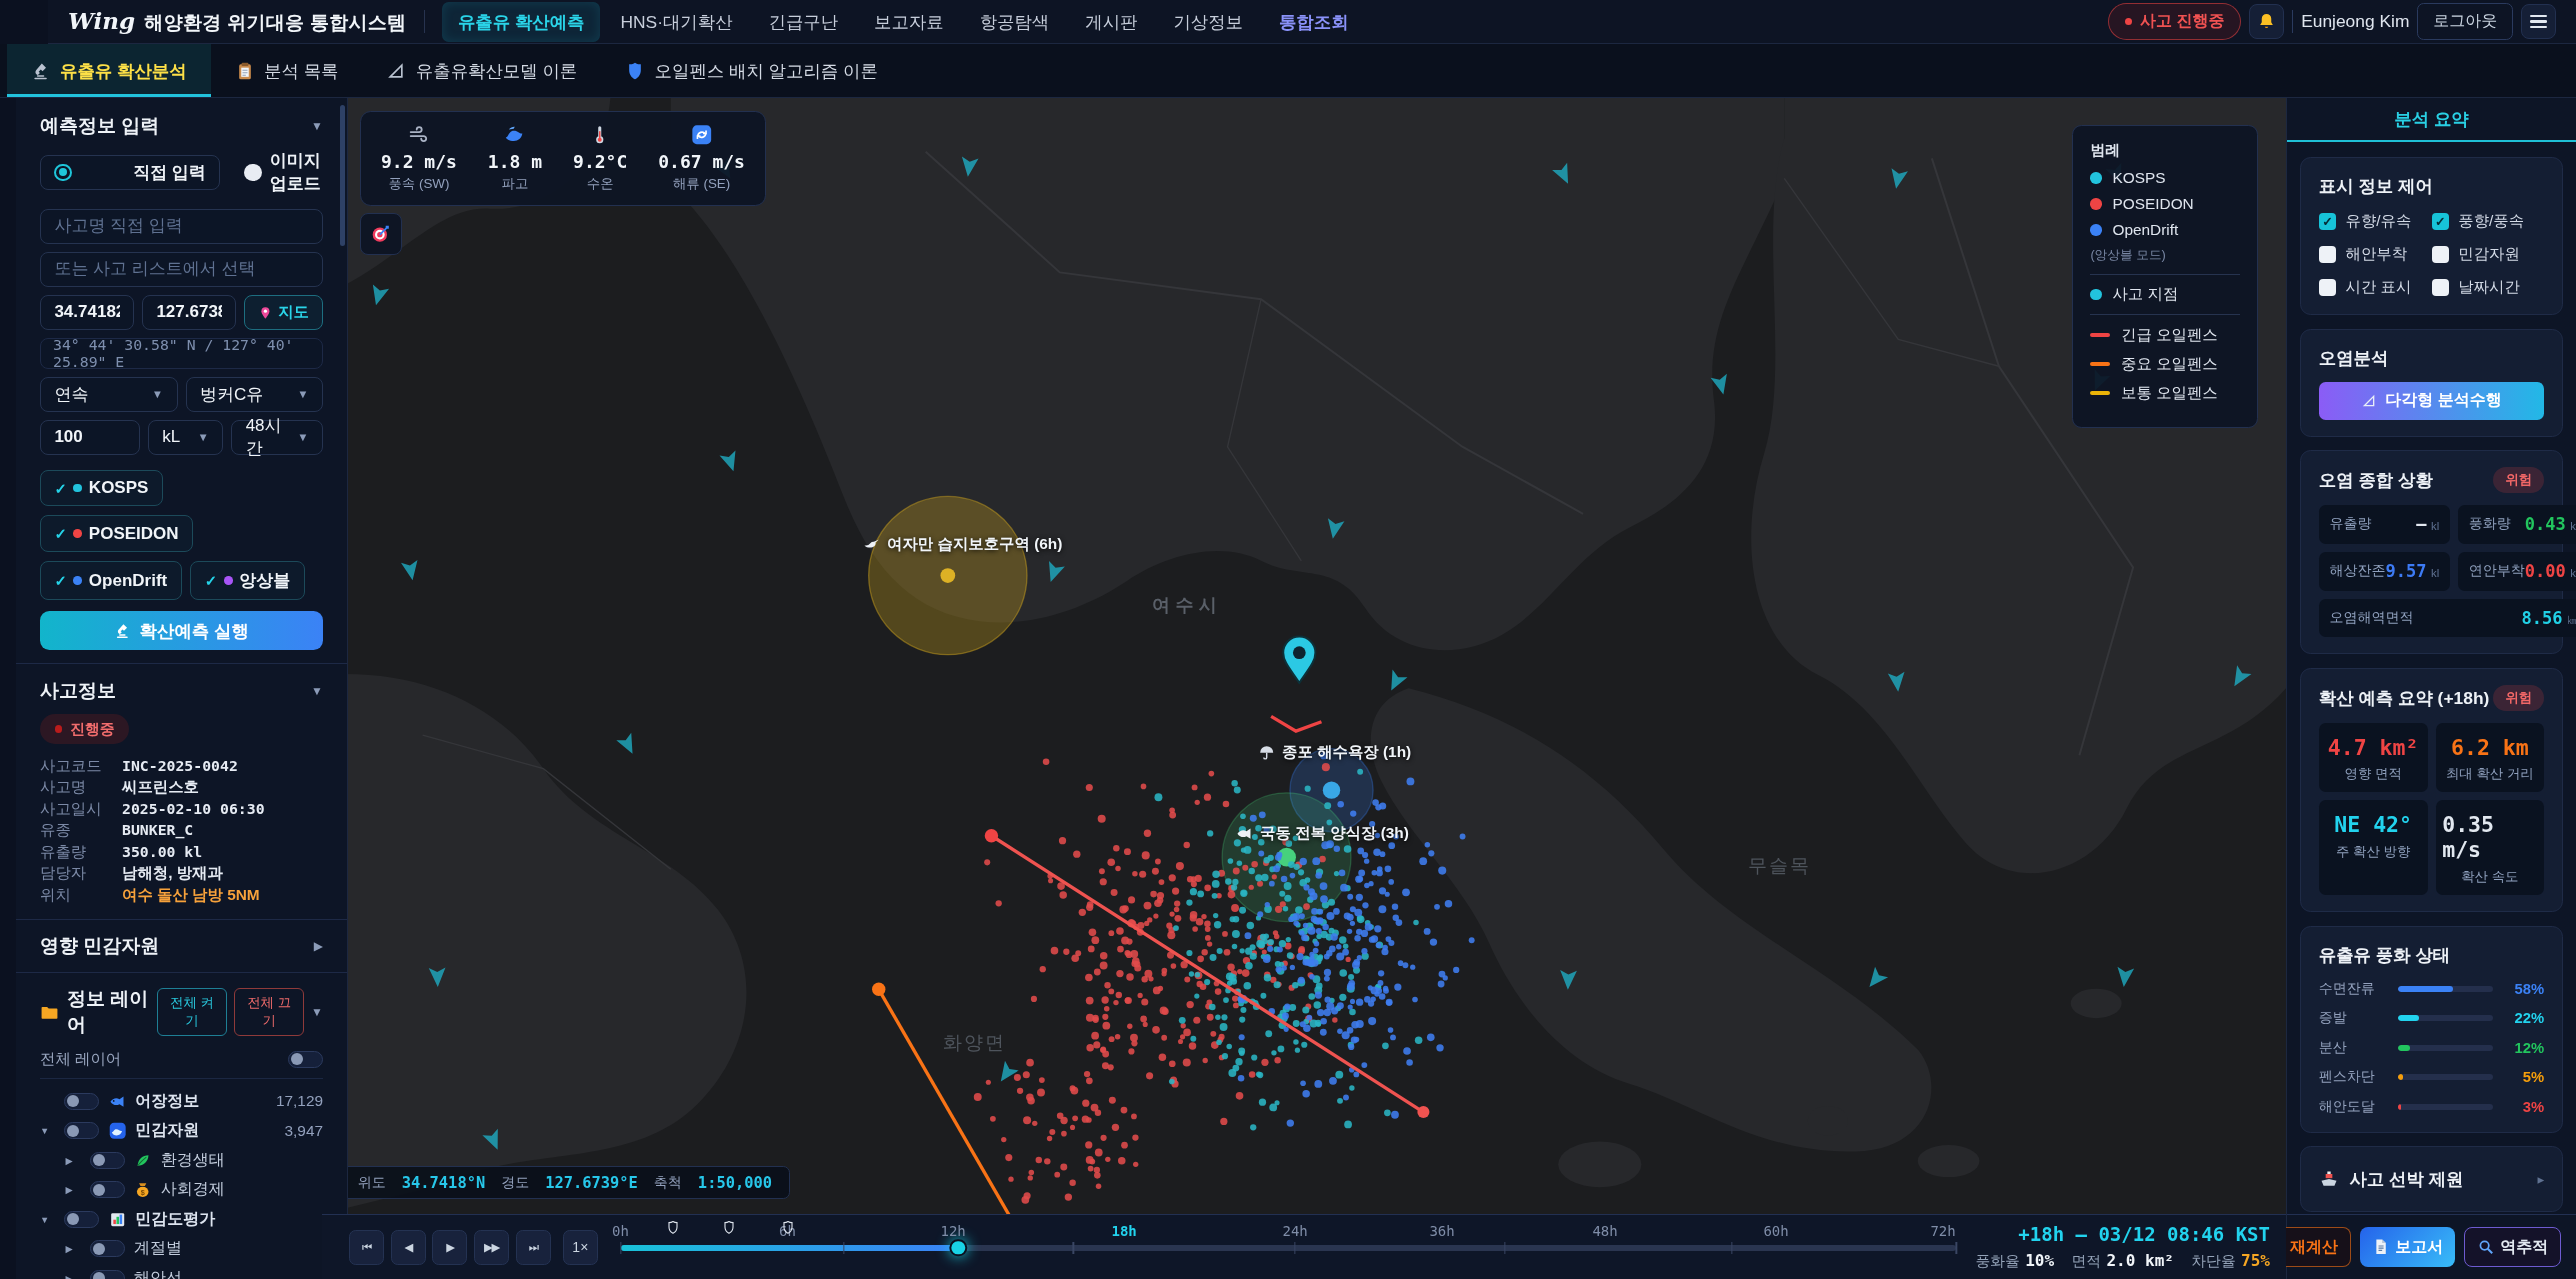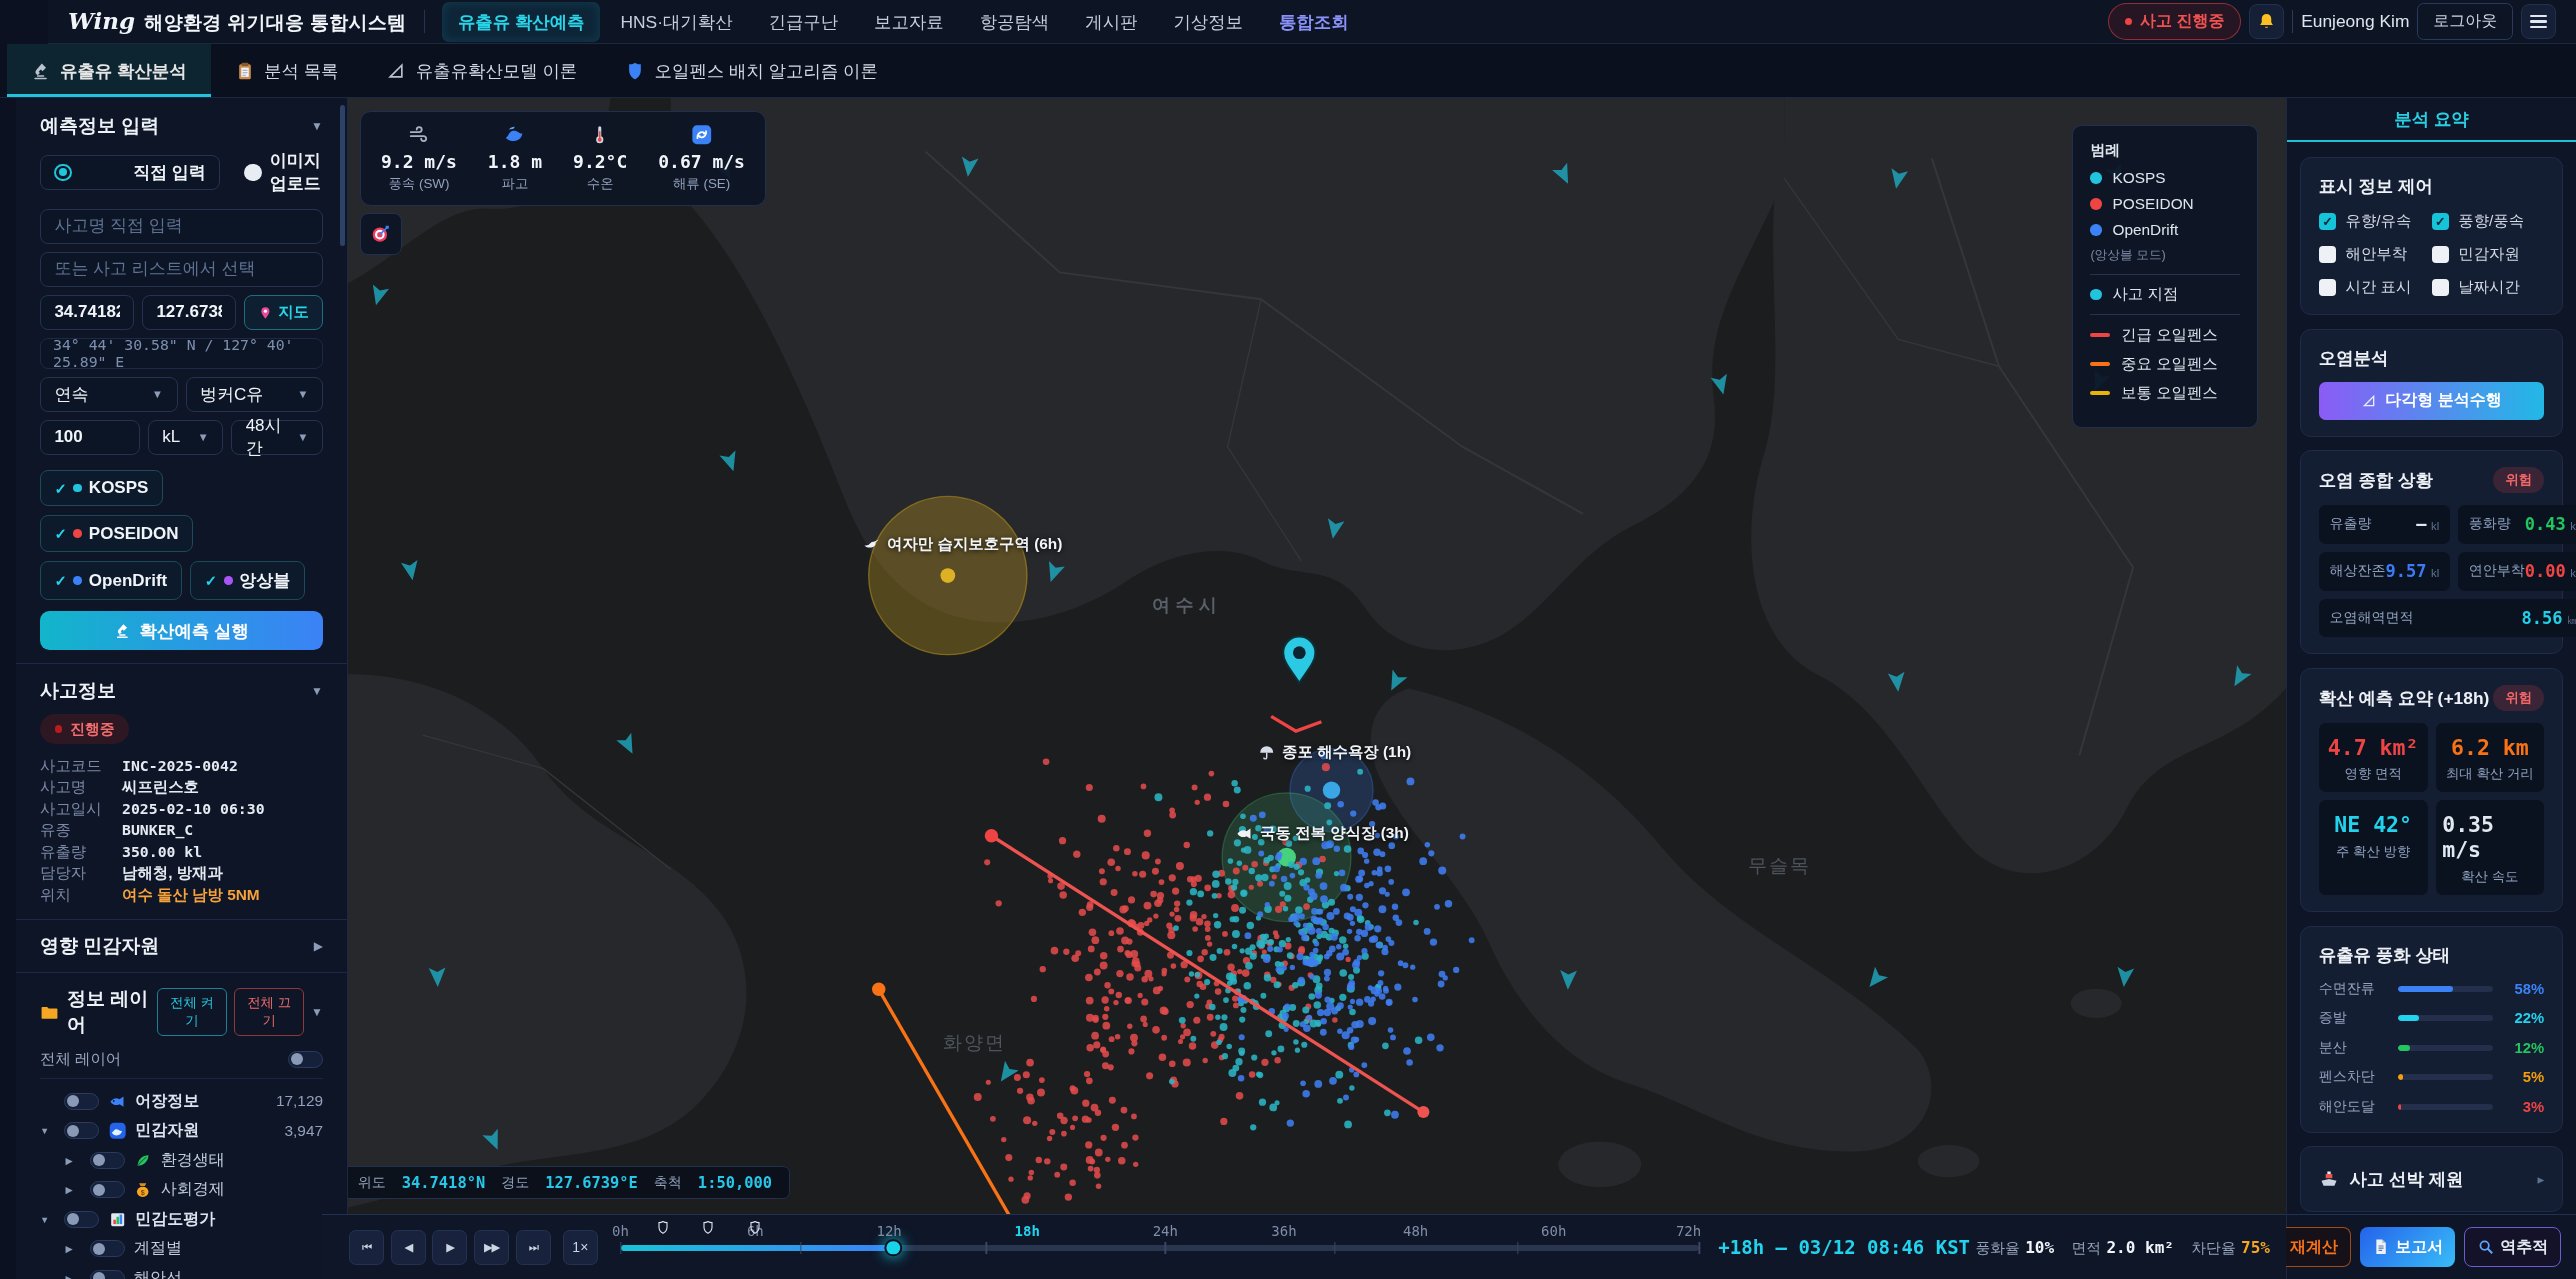--- a/index.html
+++ b/index.html
@@ -27,21 +27,21 @@
   .hdr-vr { width:0.7px; height:23px; background:#2a3a5e; }
   .user-name { font-size:17.4px; color:#dfe5ee; }
   .logout-btn { border:0.7px solid #2a3a5e; border-radius:6.7px; padding:6.7px 14.8px; font-size:16px; color:#cbd5e1; background:transparent; }
   .menu-bars { display:flex; flex-direction:column; gap:3.4px; }
   .menu-bars i { display:block; width:17.4px; height:2.3px; border-radius:1.3px; background:#e2e8f0; }
 
   
   #toolbar { position:absolute; top:44px; left:0; right:0; height:54px; background:#0a101d; border-bottom:0.7px solid #1c2740; display:flex; align-items:stretch; padding-left:6.7px; z-index:29; }
   .tb-tab { display:flex; align-items:center; gap:9.4px; padding:0 24px; font-size:17.4px; color:#d4dae4; position:relative; cursor:pointer; white-space:nowrap; }
   .tb-tab .ic { width:20px; height:20px; color:#b9c2d0; }
-  .tb-tab.active { background:#0c2531; color:#e5e5e5; font-weight:bold; }
+  .tb-tab.active { background:#0c2531; color:#fde047; font-weight:bold; }
   .tb-tab.active::after { content:""; position:absolute; left:0; right:0; bottom:0; height:2.7px; background:#22c3dd; }
 
   
   #sidebar { position:absolute; top:98px; left:16px; width:332px; bottom:0; background:#0d1526; border-right:0.7px solid #1c2740; padding:14.8px 24px 0 24px; overflow:hidden; z-index:20; }
   .sb-scroll-thumb { position:absolute; top:6.7px; right:2px; width:4.7px; height:141px; border-radius:2.7px; background:#2e4166; }
   .sec-head { display:flex; align-items:center; justify-content:space-between; margin-bottom:10.7px; }
   .sec-title { font-size:19px; font-weight:bold; color:#eef2f7; }
   .sec-caret { font-size:12px; color:#8b9bb8; }
   #radio-row { display:flex; gap:24px; align-items:center; margin:4px 0 13.4px; }
   .radio { display:flex; align-items:center; gap:8px; cursor:pointer; }
@@ -123,21 +123,21 @@
   .pb-btn { width:35px; height:35px; border-radius:6.7px; background:#18223c; border:0.7px solid #243252; color:#cbd5e1; font-size:11.4px; display:flex; align-items:center; justify-content:center; gap:0.7px; margin-right:6.7px; flex:none; letter-spacing:-1.3px; }
   .pb-btn.speed { font-size:14px; letter-spacing:0; margin-left:5.4px; }
   #tl-wrap { flex:1; position:relative; height:100%; margin:0 19px 0 16px; }
   .tl-label { position:absolute; top:8px; transform:translateX(-50%); font-family:"DejaVu Sans Mono",monospace; font-size:14px; color:#7f8da8; }
   .tl-label.active { color:#22d3ee; font-weight:bold; }
   .tl-tick { position:absolute; top:27px; width:1.3px; height:12px; background:#3a4663; transform:translateX(-50%); }
   #tl-track { position:absolute; left:0; right:0; top:29.5px; height:6.7px; border-radius:3.4px; background:#2a3550; }
   #tl-fill { position:absolute; left:0; top:0; bottom:0; border-radius:3.4px; background:linear-gradient(90deg,#19c2d8,#3b82f6); }
   #tl-handle { position:absolute; top:50%; transform:translate(-50%,-50%); width:17.4px; height:17.4px; border-radius:50%; background:#19d3e6; border:2.7px solid #0b1120; box-shadow:0 0 13.4px #19d3e6; }
   .tl-marker { position:absolute; top:5.4px; transform:translateX(-50%); width:14.8px; height:16px; }
-  #tl-stats { flex:none; display:flex; flex-direction:row; align-items:flex-end; gap:5.4px; min-width:282px; }
+  #tl-stats { flex:none; display:flex; flex-direction:column; align-items:flex-end; gap:5.4px; min-width:282px; }
   #tl-time { font-family:"DejaVu Sans Mono",monospace; font-weight:bold; font-size:19px; color:#22d3ee; white-space:nowrap; }
   #tl-statrow { display:flex; gap:17.4px; align-items:baseline; }
   .tstat .sl { font-size:14.8px; color:#94a3b8; margin-right:5.4px; }
   .tstat .sv { font-family:"DejaVu Sans Mono",monospace; font-weight:bold; font-size:16px; color:#f1f5f9; }
 
   
   #right-panel { position:absolute; top:98px; right:0; width:290px; bottom:0; background:#0d1526; border-left:0.7px solid #1c2740; display:flex; flex-direction:column; z-index:20; }
   #rp-tab { height:44px; flex:none; display:flex; align-items:center; justify-content:center; font-size:17.4px; font-weight:bold; color:#29d0e4; border-bottom:2px solid #1fc0d6; }
   #rp-body { flex:1; overflow:hidden; padding:14.8px 13.4px; display:flex; flex-direction:column; gap:13.4px; }
   .card { background:#141e33; border:0.7px solid #1f2b47; border-radius:10.7px; padding:16px 17.4px; flex:none; }

